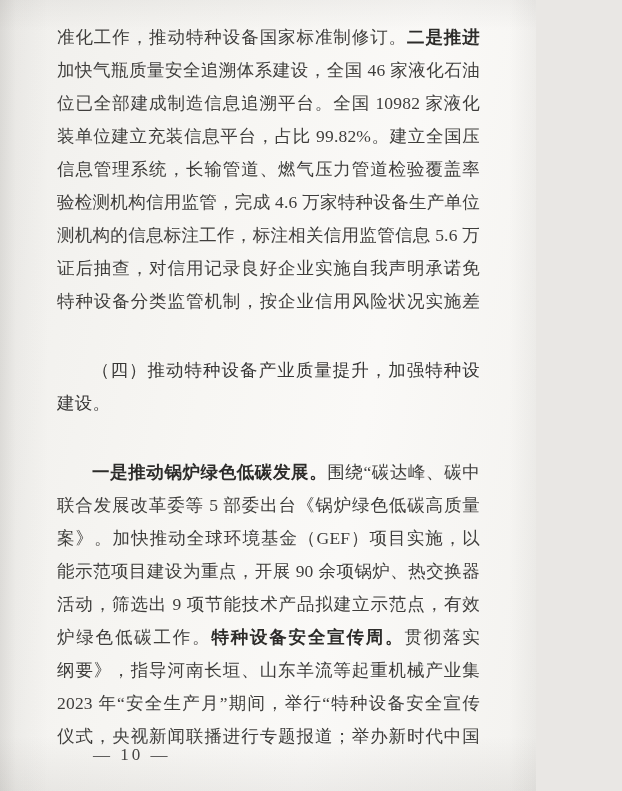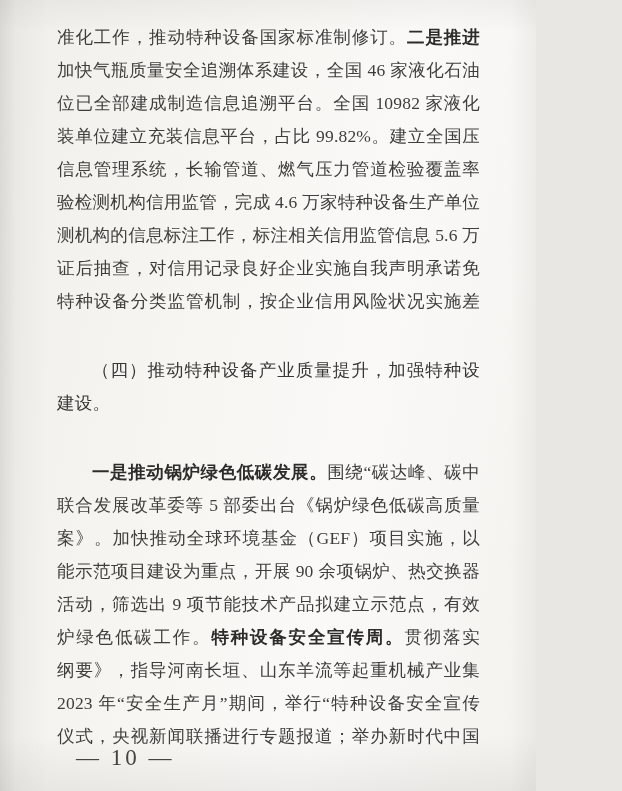--- a/index.html
+++ b/index.html
@@ -21,22 +21,22 @@
     height:33px;line-height:33px;overflow:hidden;
     font-size:17.5px;color:#3f3e3c;
     text-align:justify;text-align-last:justify;text-justify:inter-character;
     letter-spacing:0.2px;
   }
   .line.end{text-align-last:left;}
   .line.indent{text-indent:2em;margin-top:36px;}
   .bold{font-weight:bold;color:#2d2c2a;}
   .kaiti{color:#383736;}
   .footer{
-    position:absolute;left:76px;top:745px;
-    font-size:23px;color:#454442;letter-spacing:3px;
+    position:absolute;left:93px;top:745px;
+    font-size:17px;color:#454442;letter-spacing:3px;
     text-align:left;
   }
 </style>
 </head>
 <body>
 
 <div class="page">
 
   <div class="line"><span>准化工作，推动特种设备国家标准制修订。</span><span class="bold">二是推进智慧监管。</span></div>
 

